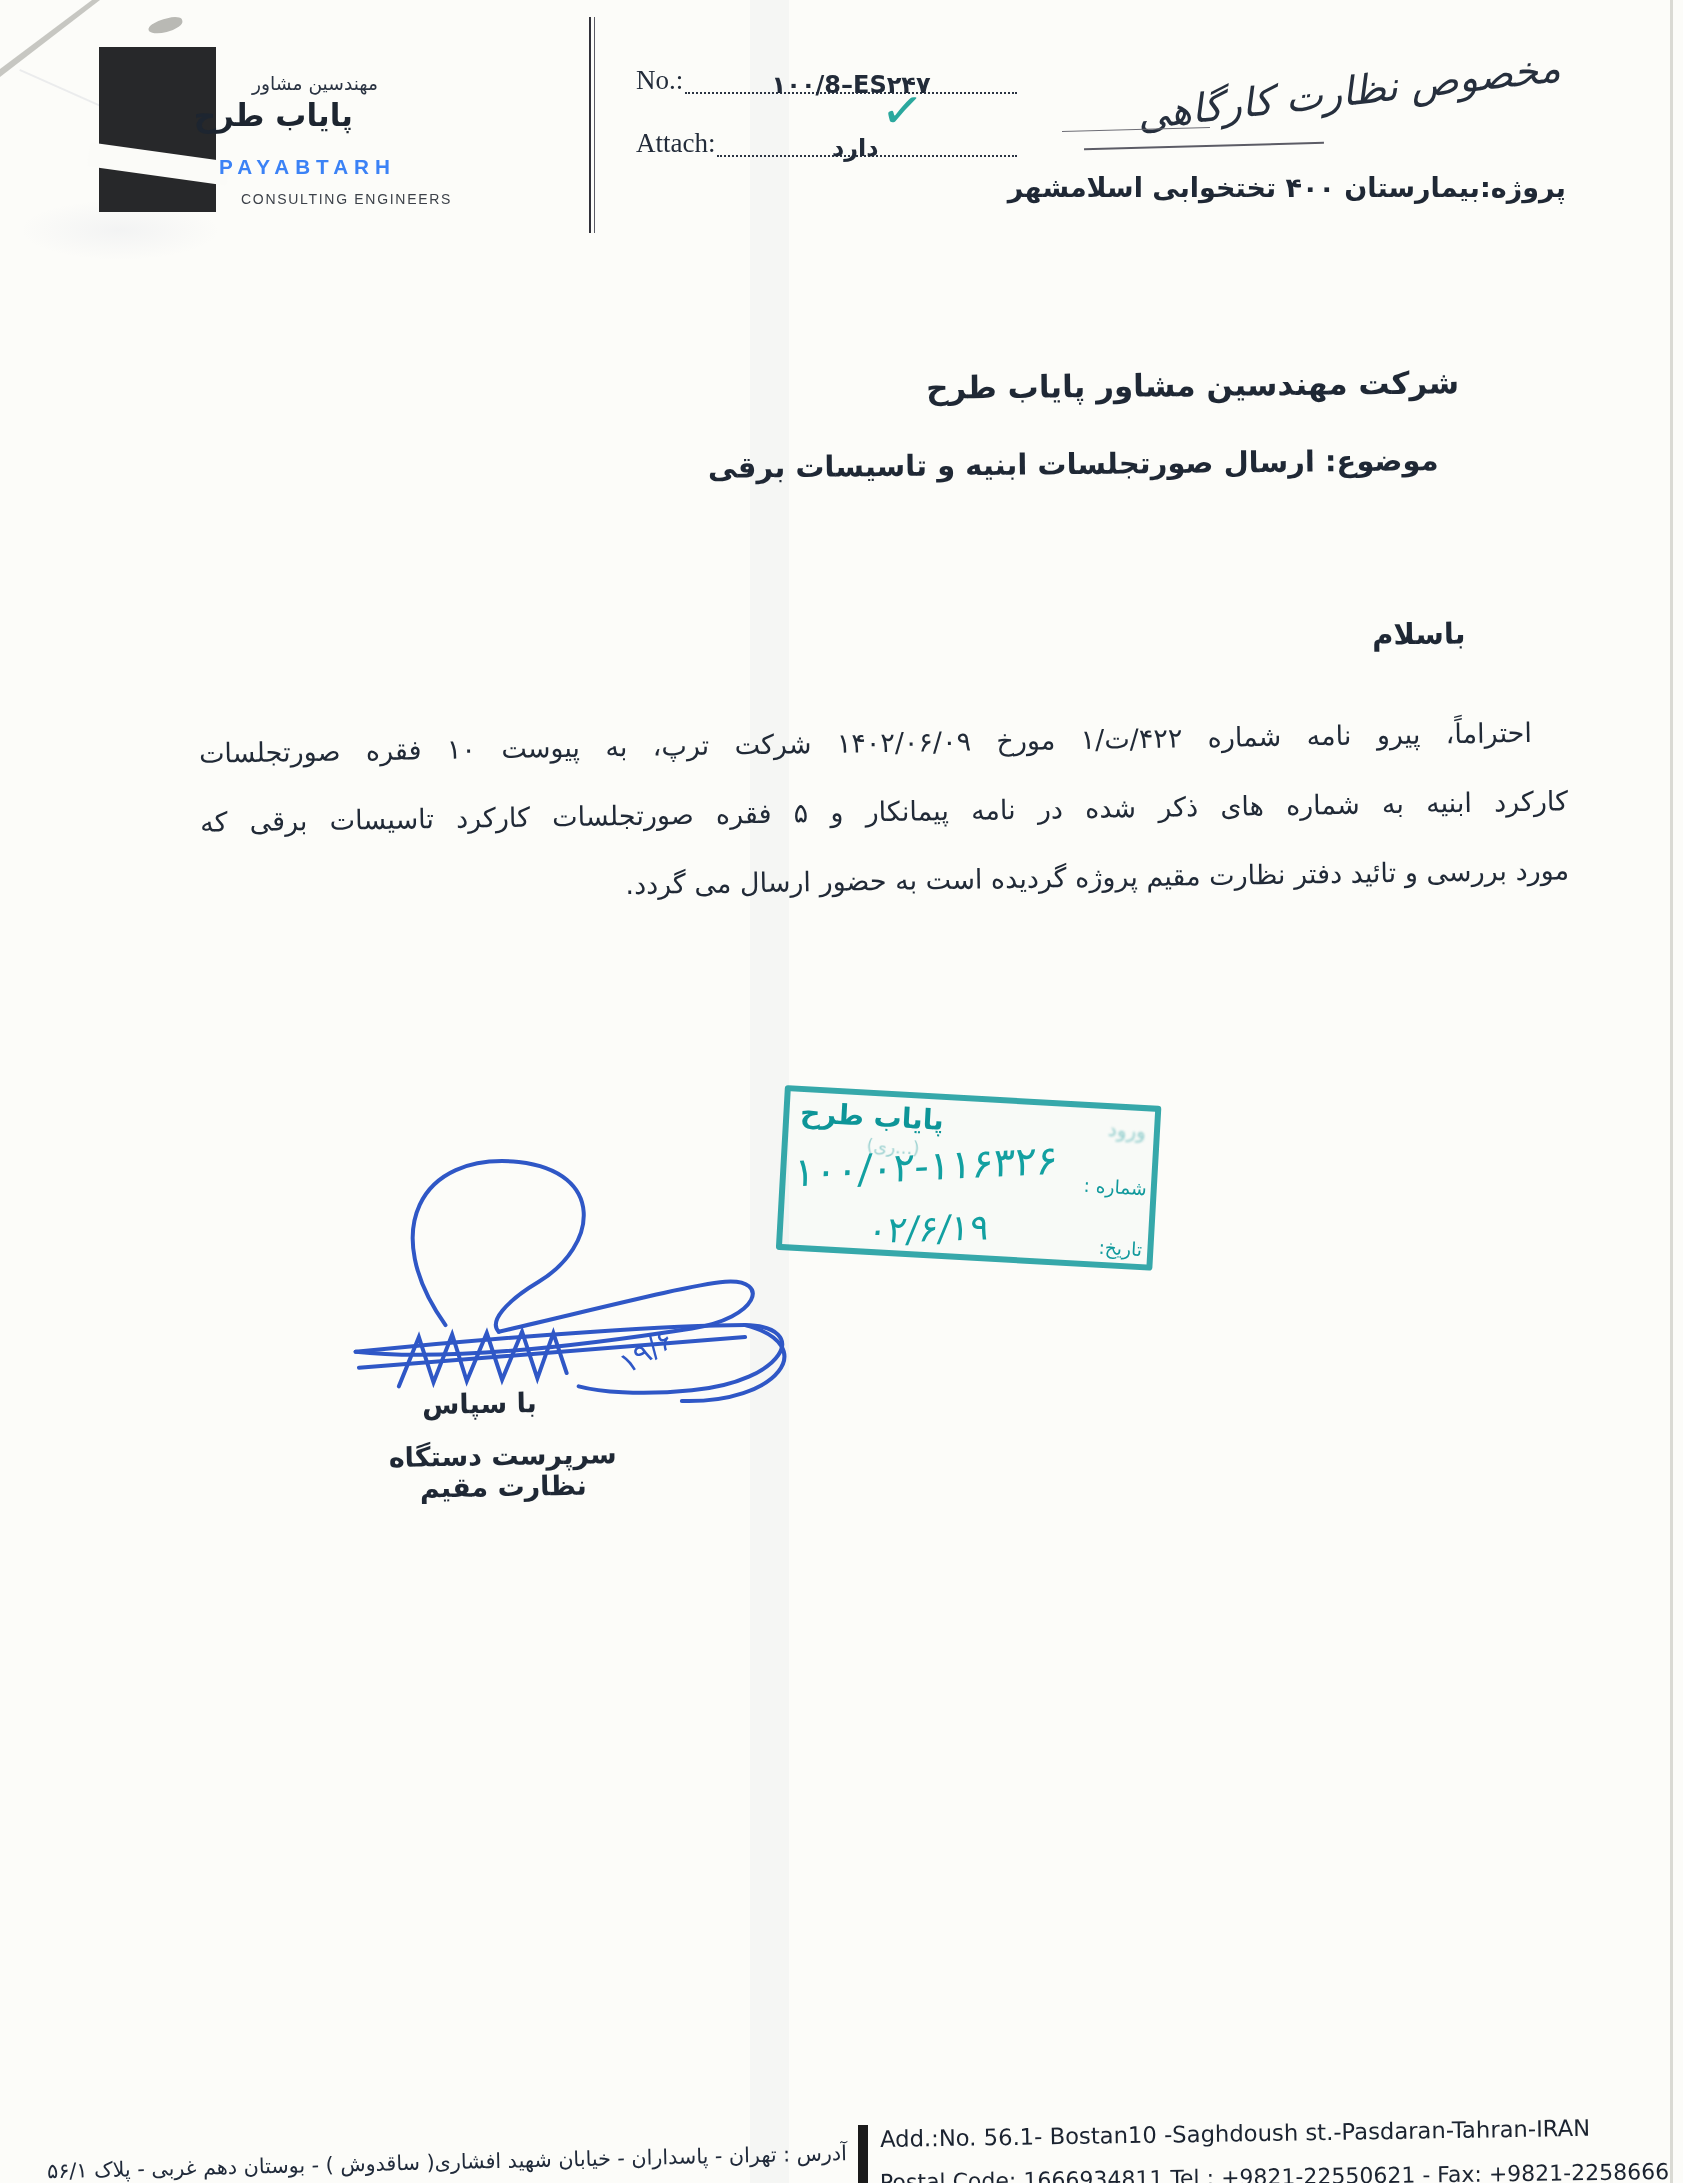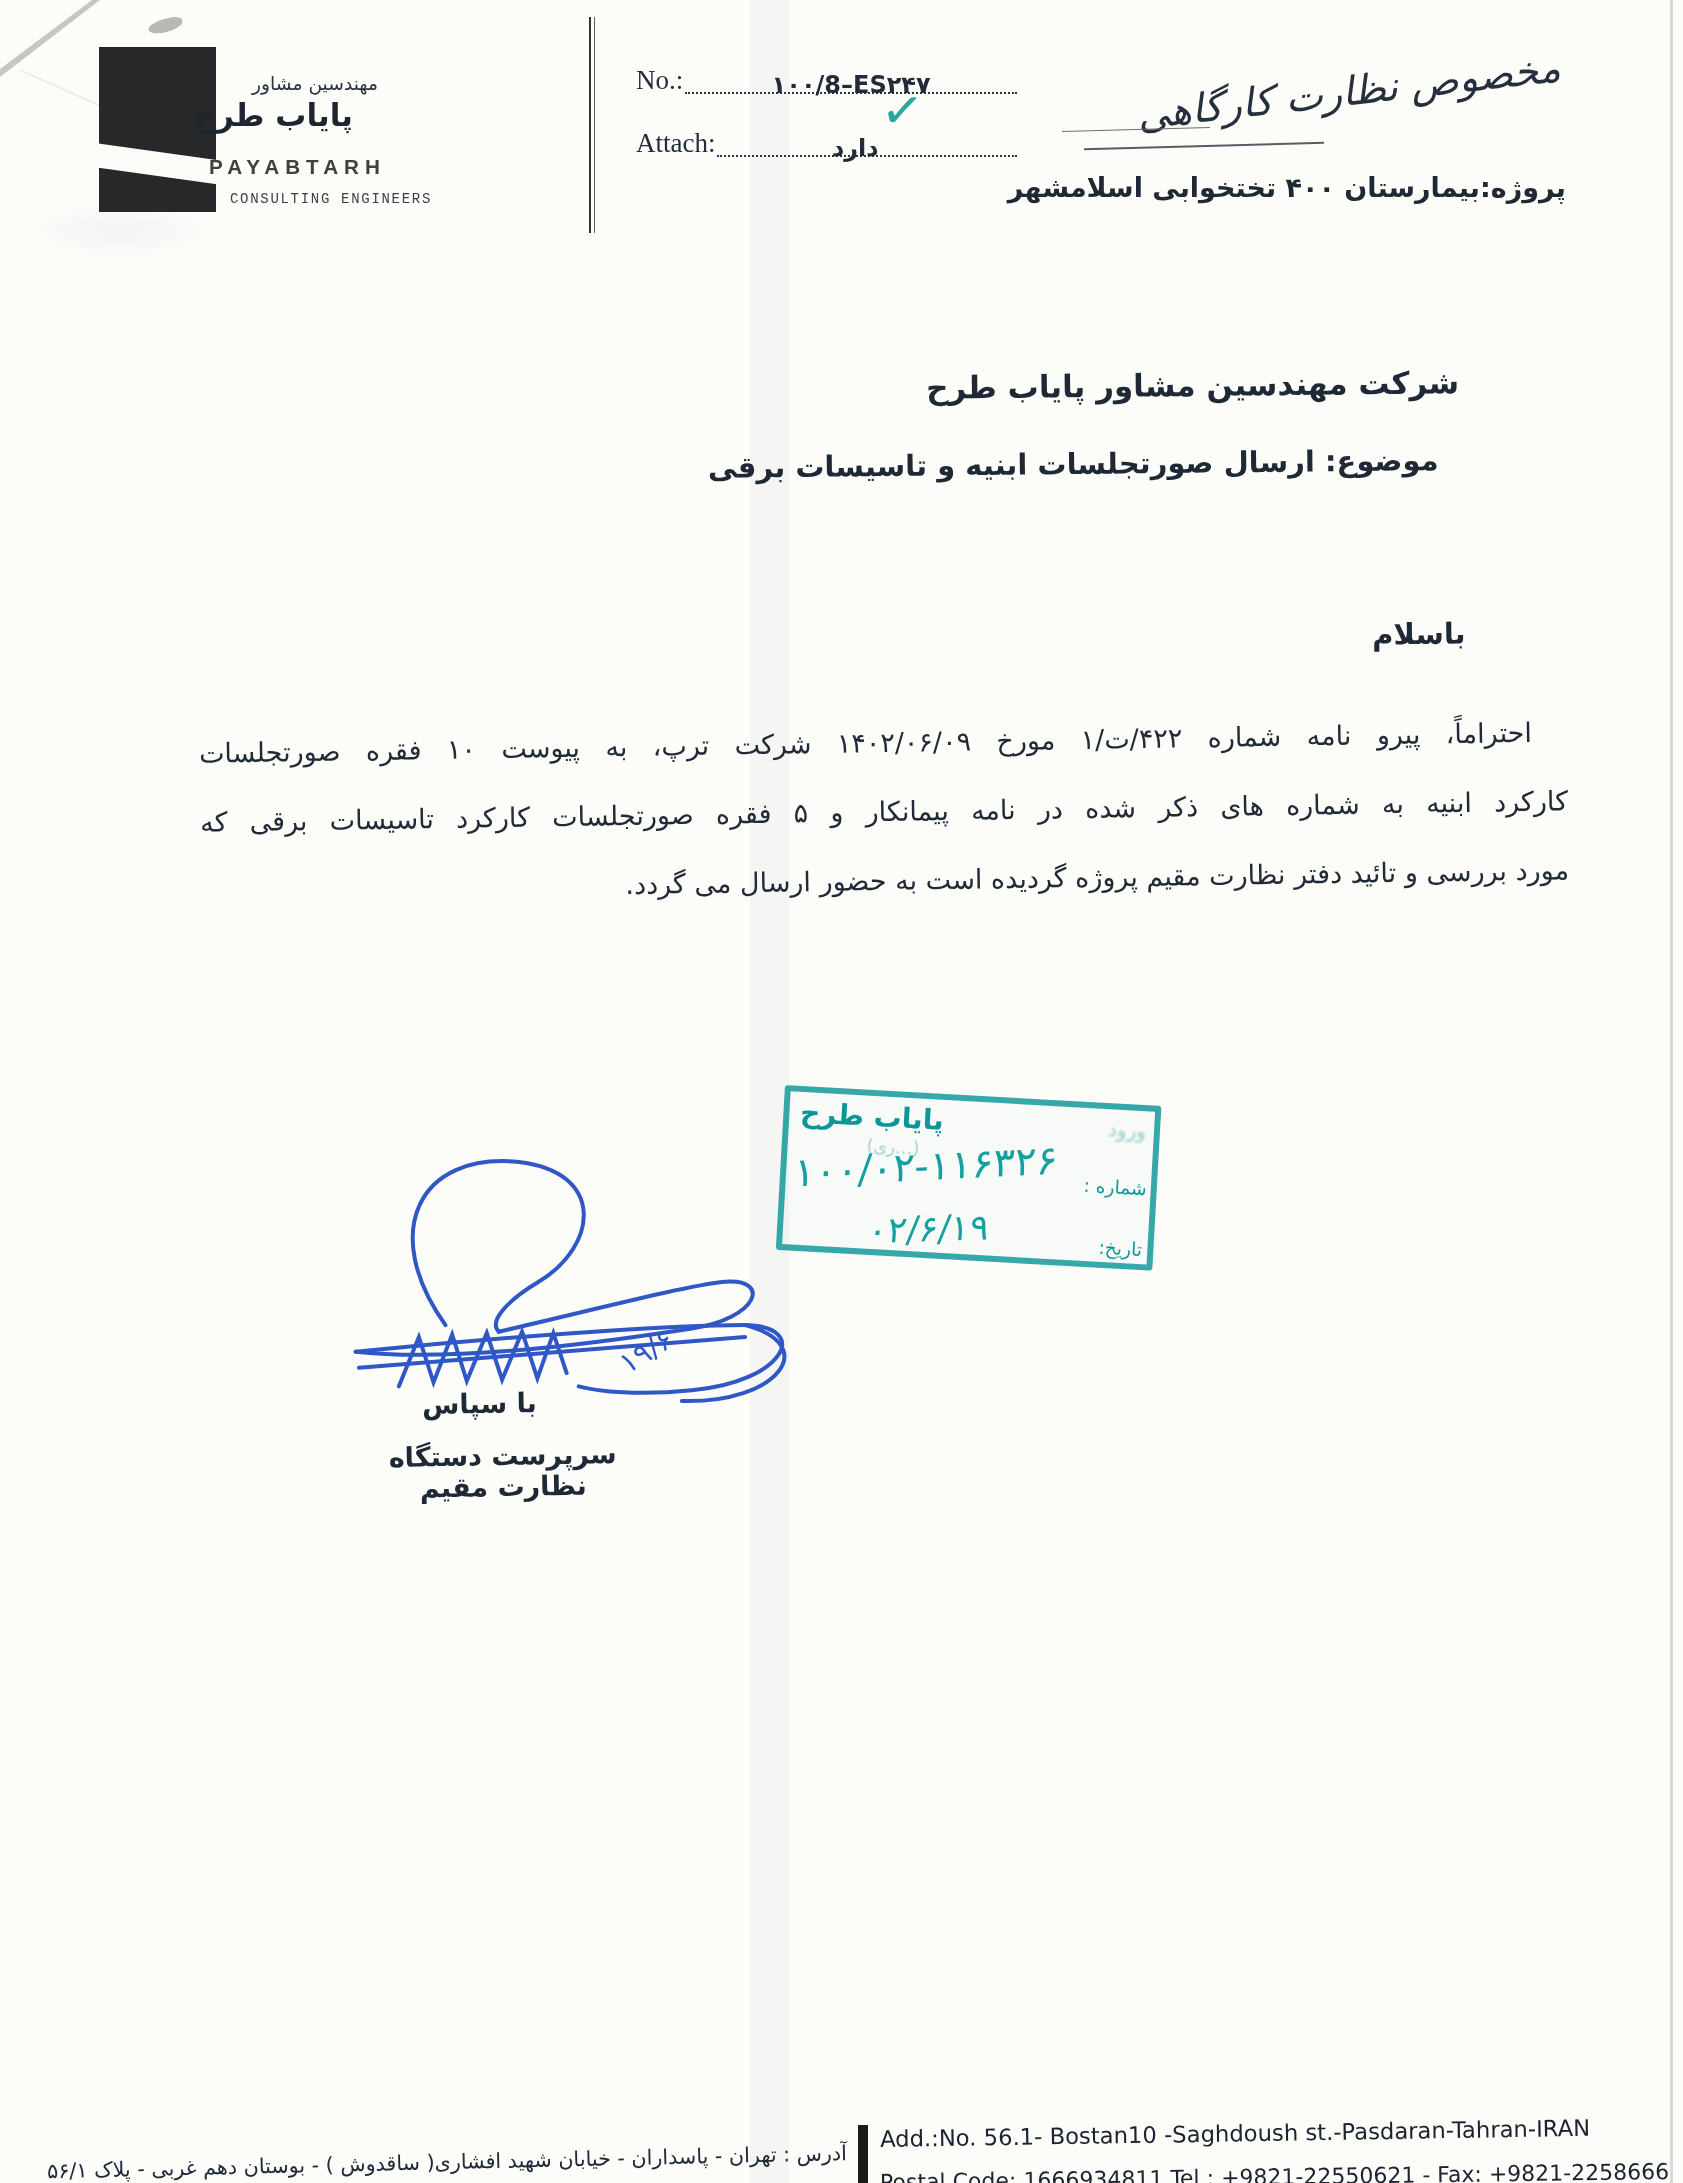--- a/index.html
+++ b/index.html
@@ -21,23 +21,23 @@
   .smudge1{position:absolute;left:148px;top:18.7px;width:35px;height:13.3px;background:#a8a8a2;
     border-radius:50% 40% 50% 50%;transform:rotate(-15deg);opacity:.8;}
   .smudge2{position:absolute;left:13.3px;top:100px;width:153px;height:2px;background:rgba(90,100,140,.10);transform:rotate(24deg);}
   .smudge3{position:absolute;left:20px;top:200px;width:200px;height:60px;background:radial-gradient(closest-side,rgba(120,130,170,.07),rgba(120,130,170,0));}
   
   .logo-square{position:absolute;left:99px;top:47px;width:117px;height:165px;background:#27282a;}
   .logo-stripe{position:absolute;left:88px;top:152px;width:141px;height:24px;background:#fbfbf8;
     transform:rotate(8deg);border-radius:2.7px;}
   .logo-fa1{position:absolute;right:1305px;top:73px;font-size:18.7px;font-weight:500;color:#2a3342;direction:rtl;}
   .logo-fa2{position:absolute;right:1330px;top:97px;font-size:31px;font-weight:bold;color:#1d2530;direction:rtl;}
-  .logo-en1{position:absolute;left:209px;top:155px;font-family:"Liberation Sans",sans-serif;
-    font-size:20.7px;font-weight:700;letter-spacing:6px;color:#404040;}
-  .logo-en2{position:absolute;left:230px;top:191px;font-family:Liberation Mono, monospace;
+  .logo-en1{position:absolute;left:219px;top:155px;font-family:"Liberation Sans",sans-serif;
+    font-size:20.7px;font-weight:700;letter-spacing:6px;color:#3b82f6;}
+  .logo-en2{position:absolute;left:241px;top:191px;font-family:Liberation Sans, sans-serif;
     font-size:14px;font-weight:400;letter-spacing:1.7px;color:#3c4149;}
   
   .vdivider{position:absolute;left:589px;top:17.3px;height:216px;width:3.3px;
     border-left:2px solid #31313a;border-right:1.3px solid #5a5a64;}
   
   .ref-block{position:absolute;left:636px;top:53px;width:383px;}
   .ref-row{position:relative;display:flex;align-items:flex-end;height:41px;margin-bottom:22px;}
   .ref-label{font-family:"Liberation Serif",serif;font-size:27px;color:#232c3a;line-height:1;}
   .ref-leader{position:relative;flex:1;height:31px;border-bottom:2.7px dotted #2a3342;margin:0 2px;}
   .ref-value{position:absolute;left:50%;transform:translateX(-50%);bottom:-6.7px;

